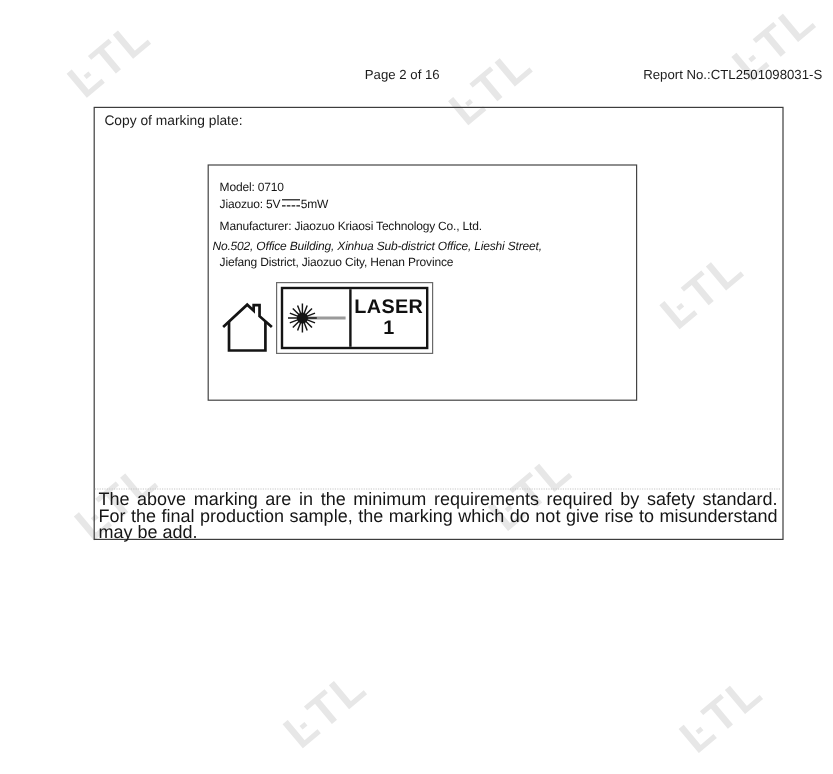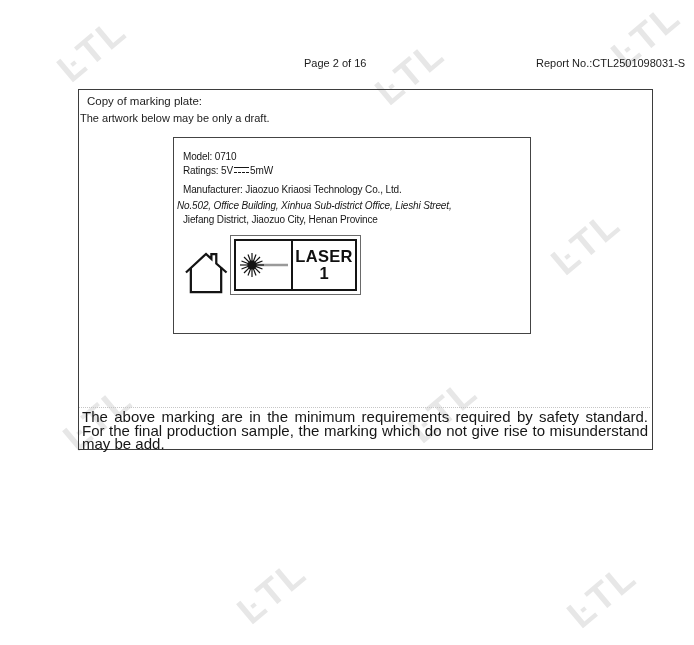--- a/index.html
+++ b/index.html
@@ -74,28 +74,27 @@
   </div>
 
   <div class="content">
 
     <span class="hdr-text" style="left:292px; top:57px;">Page 2 of 16</span>
     <span class="hdr-text" style="left:480px; top:57px;margin-left:44px;">Report No.:CTL2501098031-S</span>
 
     <div class="outer-box"></div>
 
     <div class="title">Copy of marking plate:</div>
-    <div class="subtitle">The artwork below may be only a draft.</div>
 
     <div class="inner-box"></div>
 
     <div class="plate-line" style="left:183px; top:151px;">Model: 0710</div>
 
     <div class="plate-line" style="left:183px; top:165px;">
-      <span>Ratings: 5V</span><span class="dc-sym"></span><span>5mW</span>
+      <span>Jiaozuo: 5V</span><span class="dc-sym"></span><span>5mW</span>
     </div>
 
     <div class="plate-line" style="left:183px; top:184px;">Manufacturer: Jiaozuo Kriaosi Technology Co., Ltd.</div>
 
     <div class="plate-line" style="left:177px; top:200px;font-style:italic;">No.502, Office Building, Xinhua Sub-district Office, Lieshi Street,</div>
 
     <div class="plate-line" style="left:183px; top:214px;">Jiefang District, Jiaozuo City, Henan Province</div>
 
     <div class="house-icon-wrap">
       <svg width="45" height="44" viewBox="0 0 46 44">

